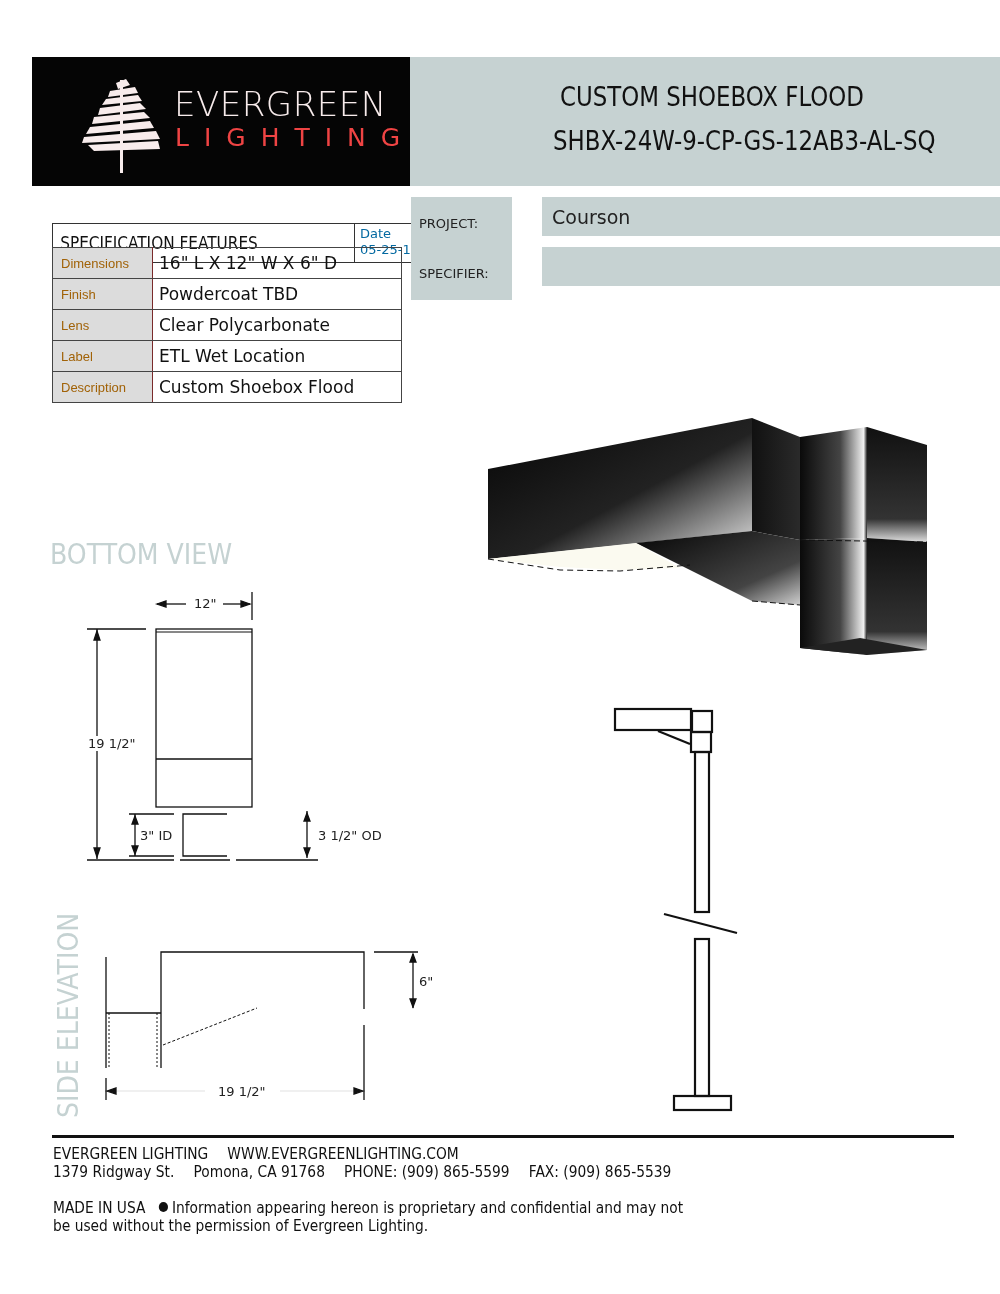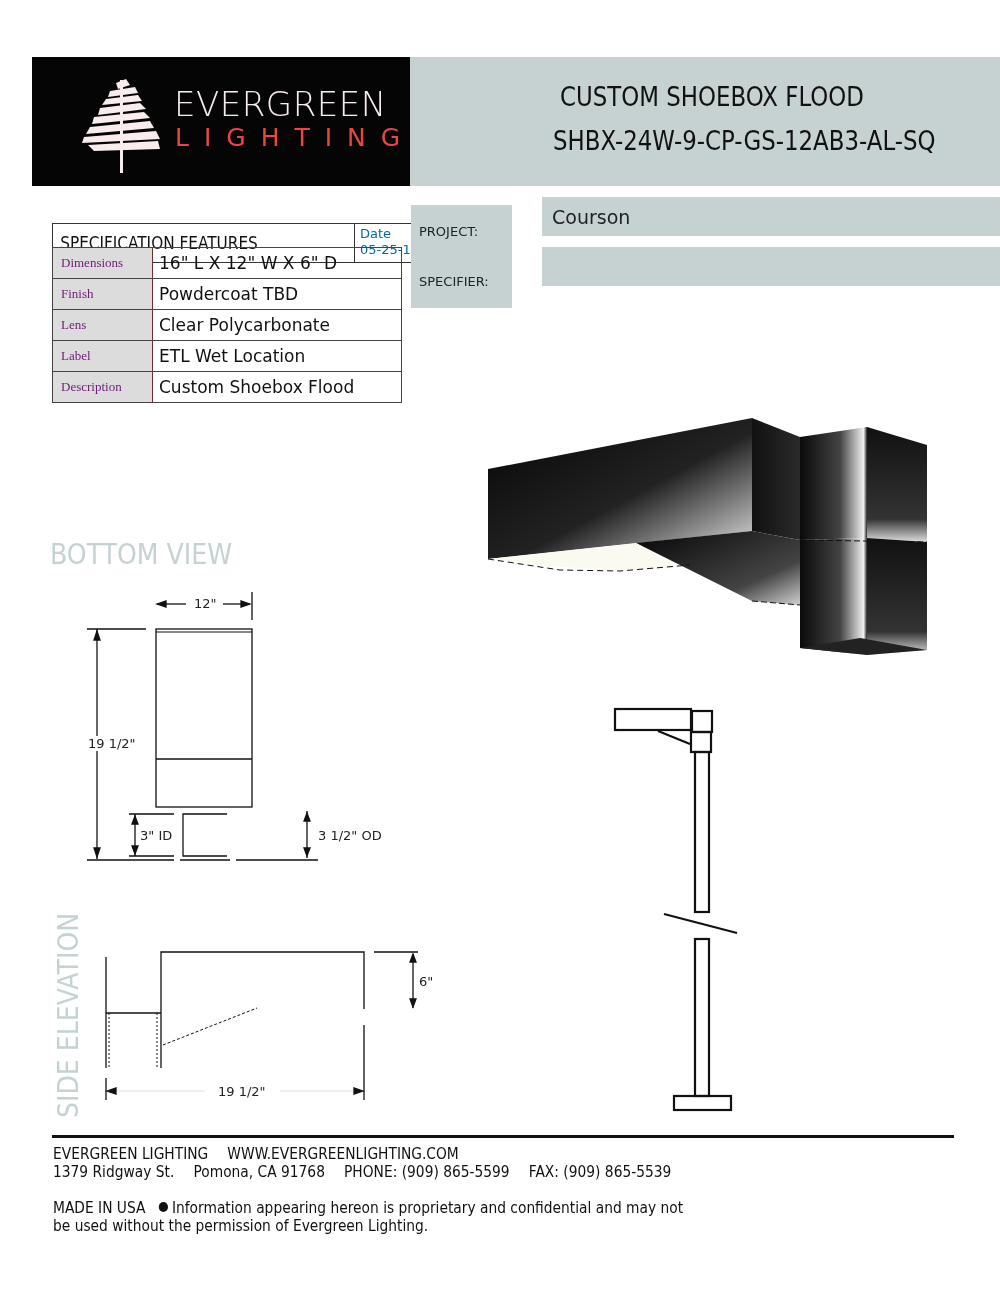--- a/index.html
+++ b/index.html
@@ -14,26 +14,26 @@
   .title-block { position: absolute; left: 410px; top: 57px; width: 590px; height: 129px; background: #c6d2d2; }
   .title-main { position: absolute; left: 150px; top: 25px; font-size: 26px; color: #111; font-family: "DejaVu Sans", sans-serif; font-weight: normal; transform: scaleX(0.88); transform-origin: left; }
   .title-code { position: absolute; left: 143px; top: 69px; font-size: 26px; color: #111; font-family: "DejaVu Sans", sans-serif; transform: scaleX(0.88); transform-origin: left; }
 
   .spec-head { position: absolute; left: 52px; top: 197px; width: 378px; height: 40px; border: 1px solid #333; border-right-color: #e8c8c8; display: flex; margin-top: 26px; }
   .spec-head .label { flex: 1; padding-left: 8px; display: flex; align-items: center; font-size: 17px; font-family: "DejaVu Sans", sans-serif; transform: scaleX(0.9); transform-origin: left; white-space: nowrap; }
   .spec-head .date { width: 75px; border-left: 1px solid #333; padding: 2px 0 0 5px; font-size: 13px; line-height: 16px; color: #0369a1; font-family: "DejaVu Sans", sans-serif; }
 
   .spec-table { position: absolute; left: 52px; top: 247px; width: 350px; border-collapse: collapse; border: 1px solid #7a2a2a; }
   .spec-table td { border: 1px solid #444; vertical-align: middle; }
-  .spec-table td.k { width: 100px; background: #dcdcdc; font-size: 13px; color: #701a75; padding-left: 8px; border-right: 1px solid #7a2a2a; font-family: Liberation Serif, serif; }
+  .spec-table td.k { width: 100px; background: #dcdcdc; font-size: 13px; color: #a16207; padding-left: 8px; border-right: 1px solid #7a2a2a; font-family: Liberation Sans, sans-serif; }
   .spec-table td.v { font-size: 17px; color: #111; padding-left: 6px; font-family: "DejaVu Sans", sans-serif; }
   .spec-table .line { height: 30px; display: flex; align-items: center; white-space: nowrap; }
 
   .proj-row { position: absolute; left: 411px; width: 589px; height: 39px; }
-  .proj-row .lbl { position: absolute; left: 0; top: 8px; width: 101px; height: 53px; background: #c6d2d2; font-size: 13px; color: #222; padding-left: 8px; display: flex; align-items: center; font-family: "DejaVu Sans", sans-serif; }
+  .proj-row .lbl { position: absolute; left: 0; top: 0; width: 101px; height: 53px; background: #c6d2d2; font-size: 13px; color: #222; padding-left: 8px; display: flex; align-items: center; font-family: "DejaVu Sans", sans-serif; }
   .proj-row .val { position: absolute; left: 111px; top: 0; right: 0; height: 39px; background: #c6d2d2; font-size: 19px; color: #222; padding-left: 10px; display: flex; align-items: center; font-family: "DejaVu Sans", sans-serif; margin-left: 20px; }
 
   .section-title { position: absolute; font-size: 28px; color: #c5d2d2; font-family: "DejaVu Sans", sans-serif; letter-spacing: 0px; }
   .bottom-title { left: 50px; top: 538px; transform: scaleX(0.9); transform-origin: left; }
   .side-title { left: 52px; top: 1118px; transform: rotate(-90deg) scaleX(0.9); transform-origin: left top; white-space: nowrap; }
 
   .dim { position: absolute; font-size: 13px; color: #222; font-family: "DejaVu Sans", sans-serif; background: #fff; }
 
   svg.draw { position: absolute; left: 0; top: 0; }
 

